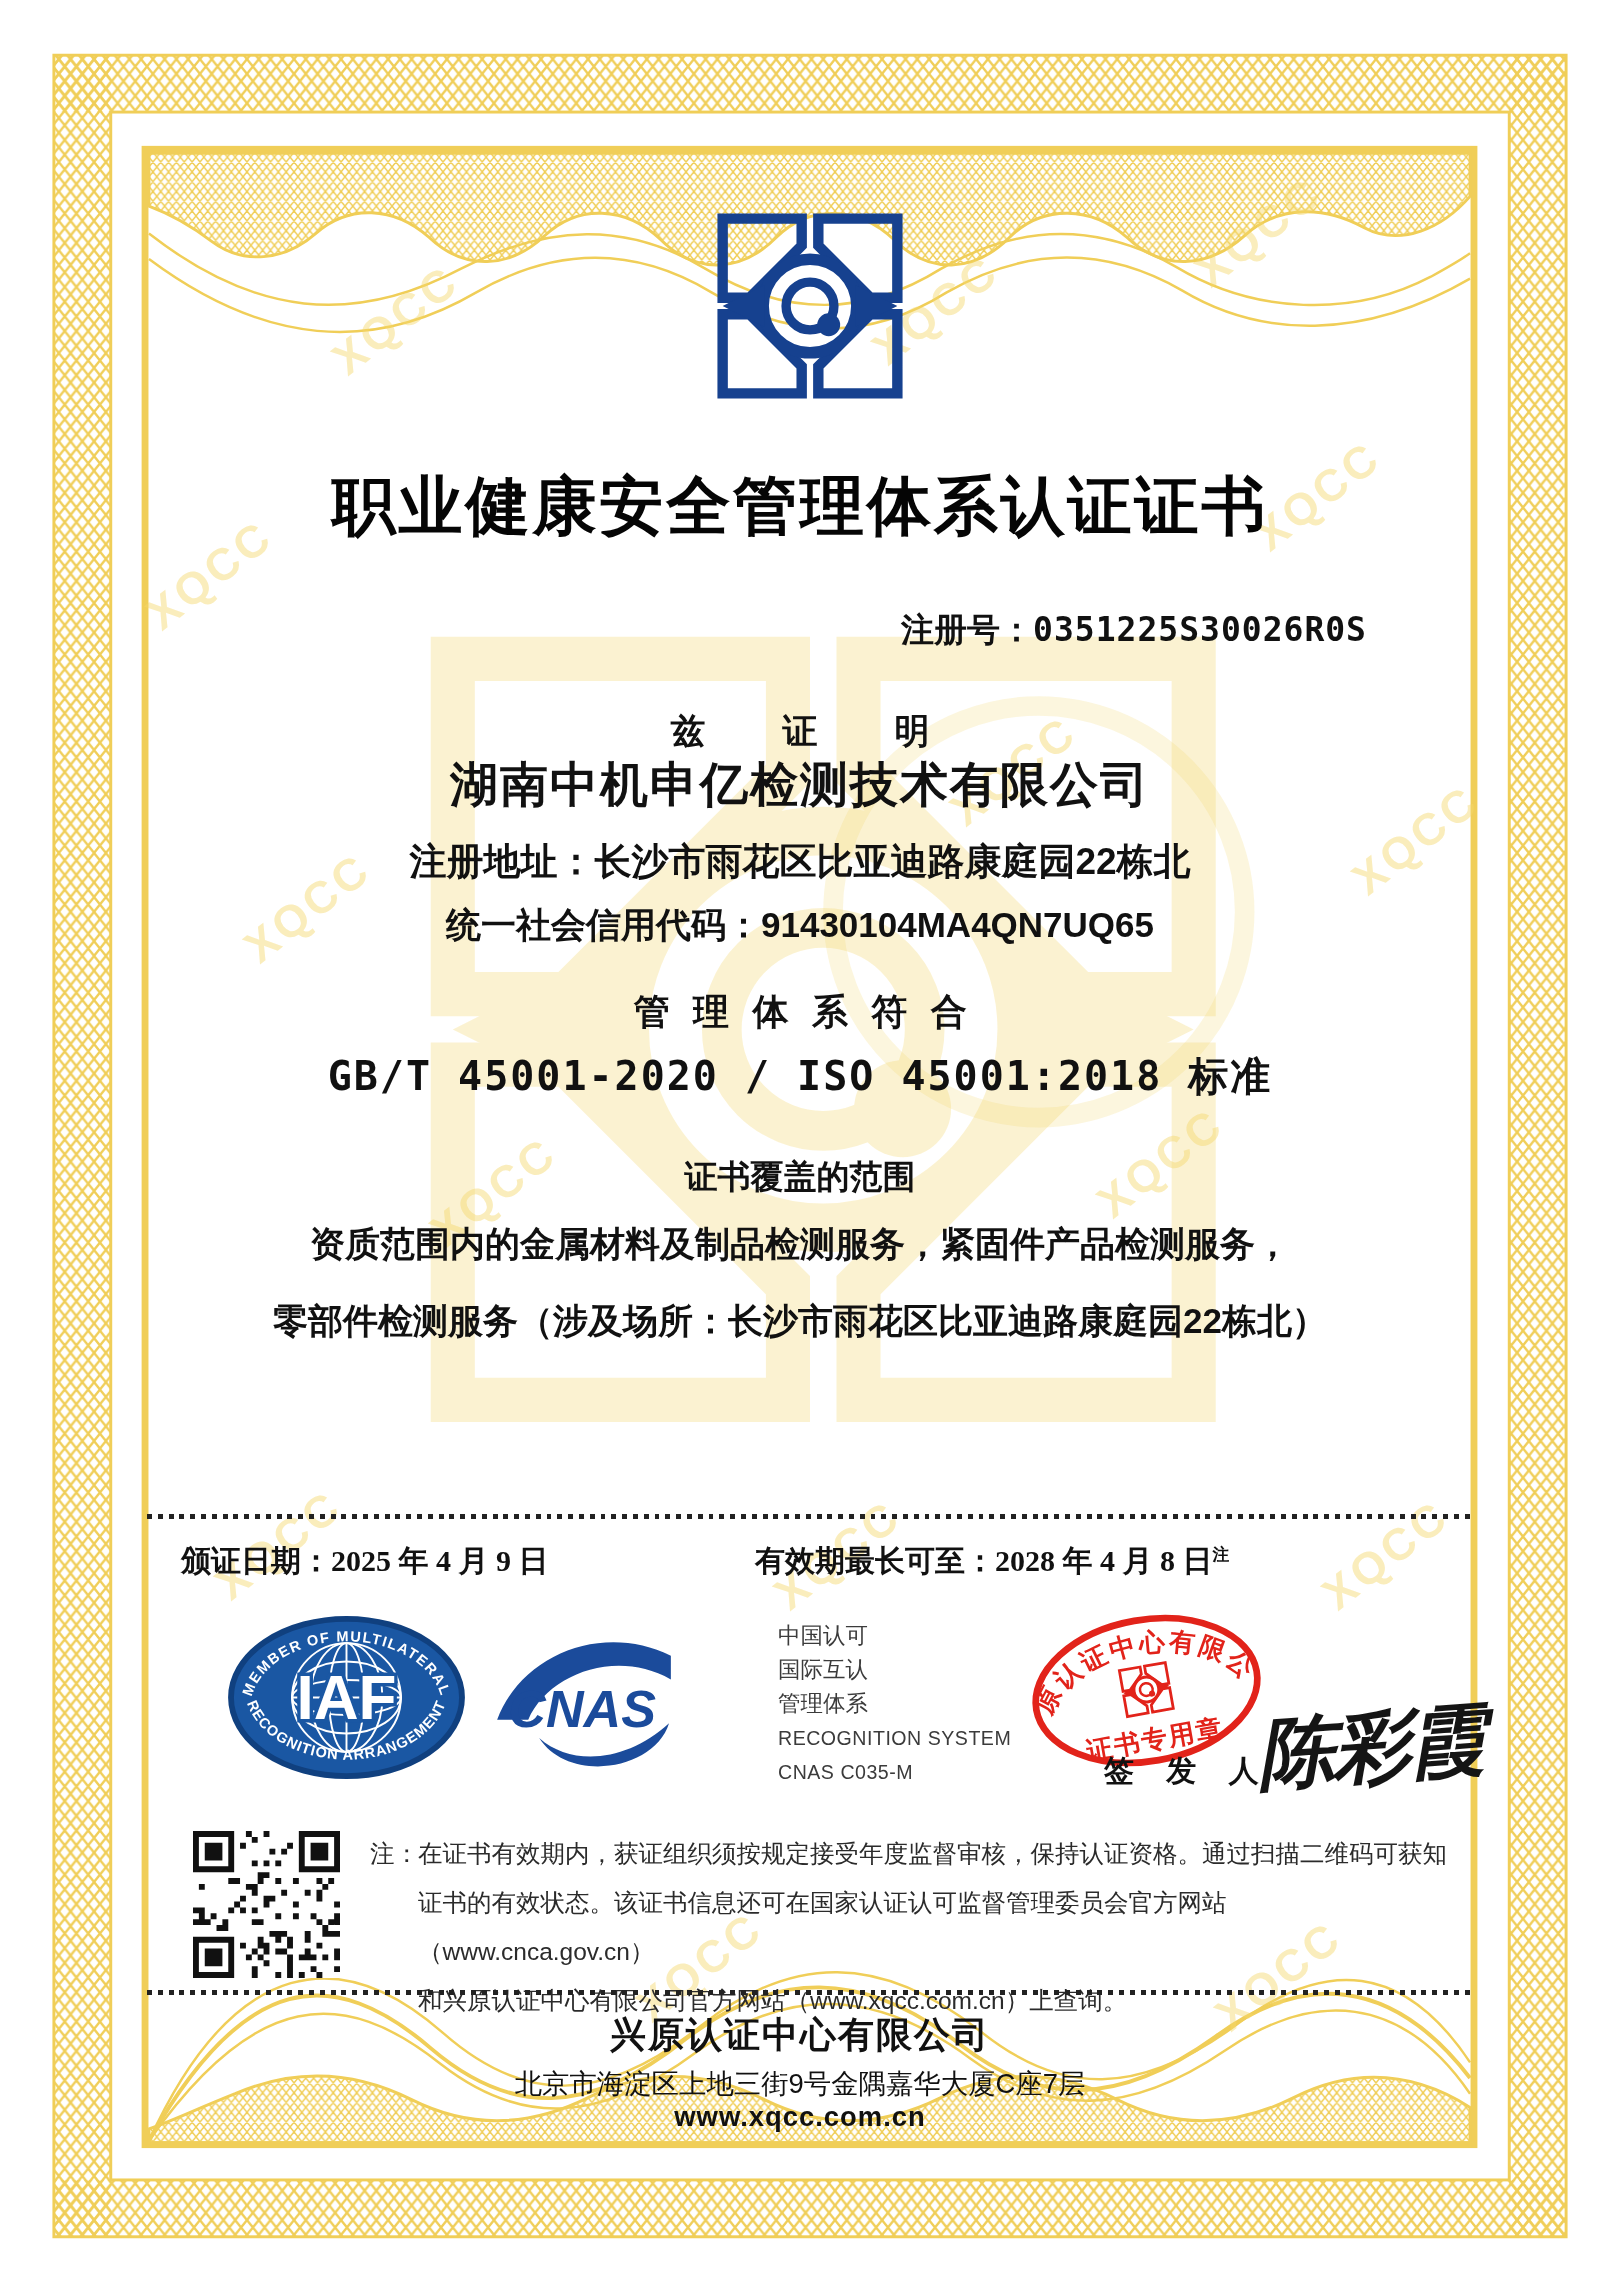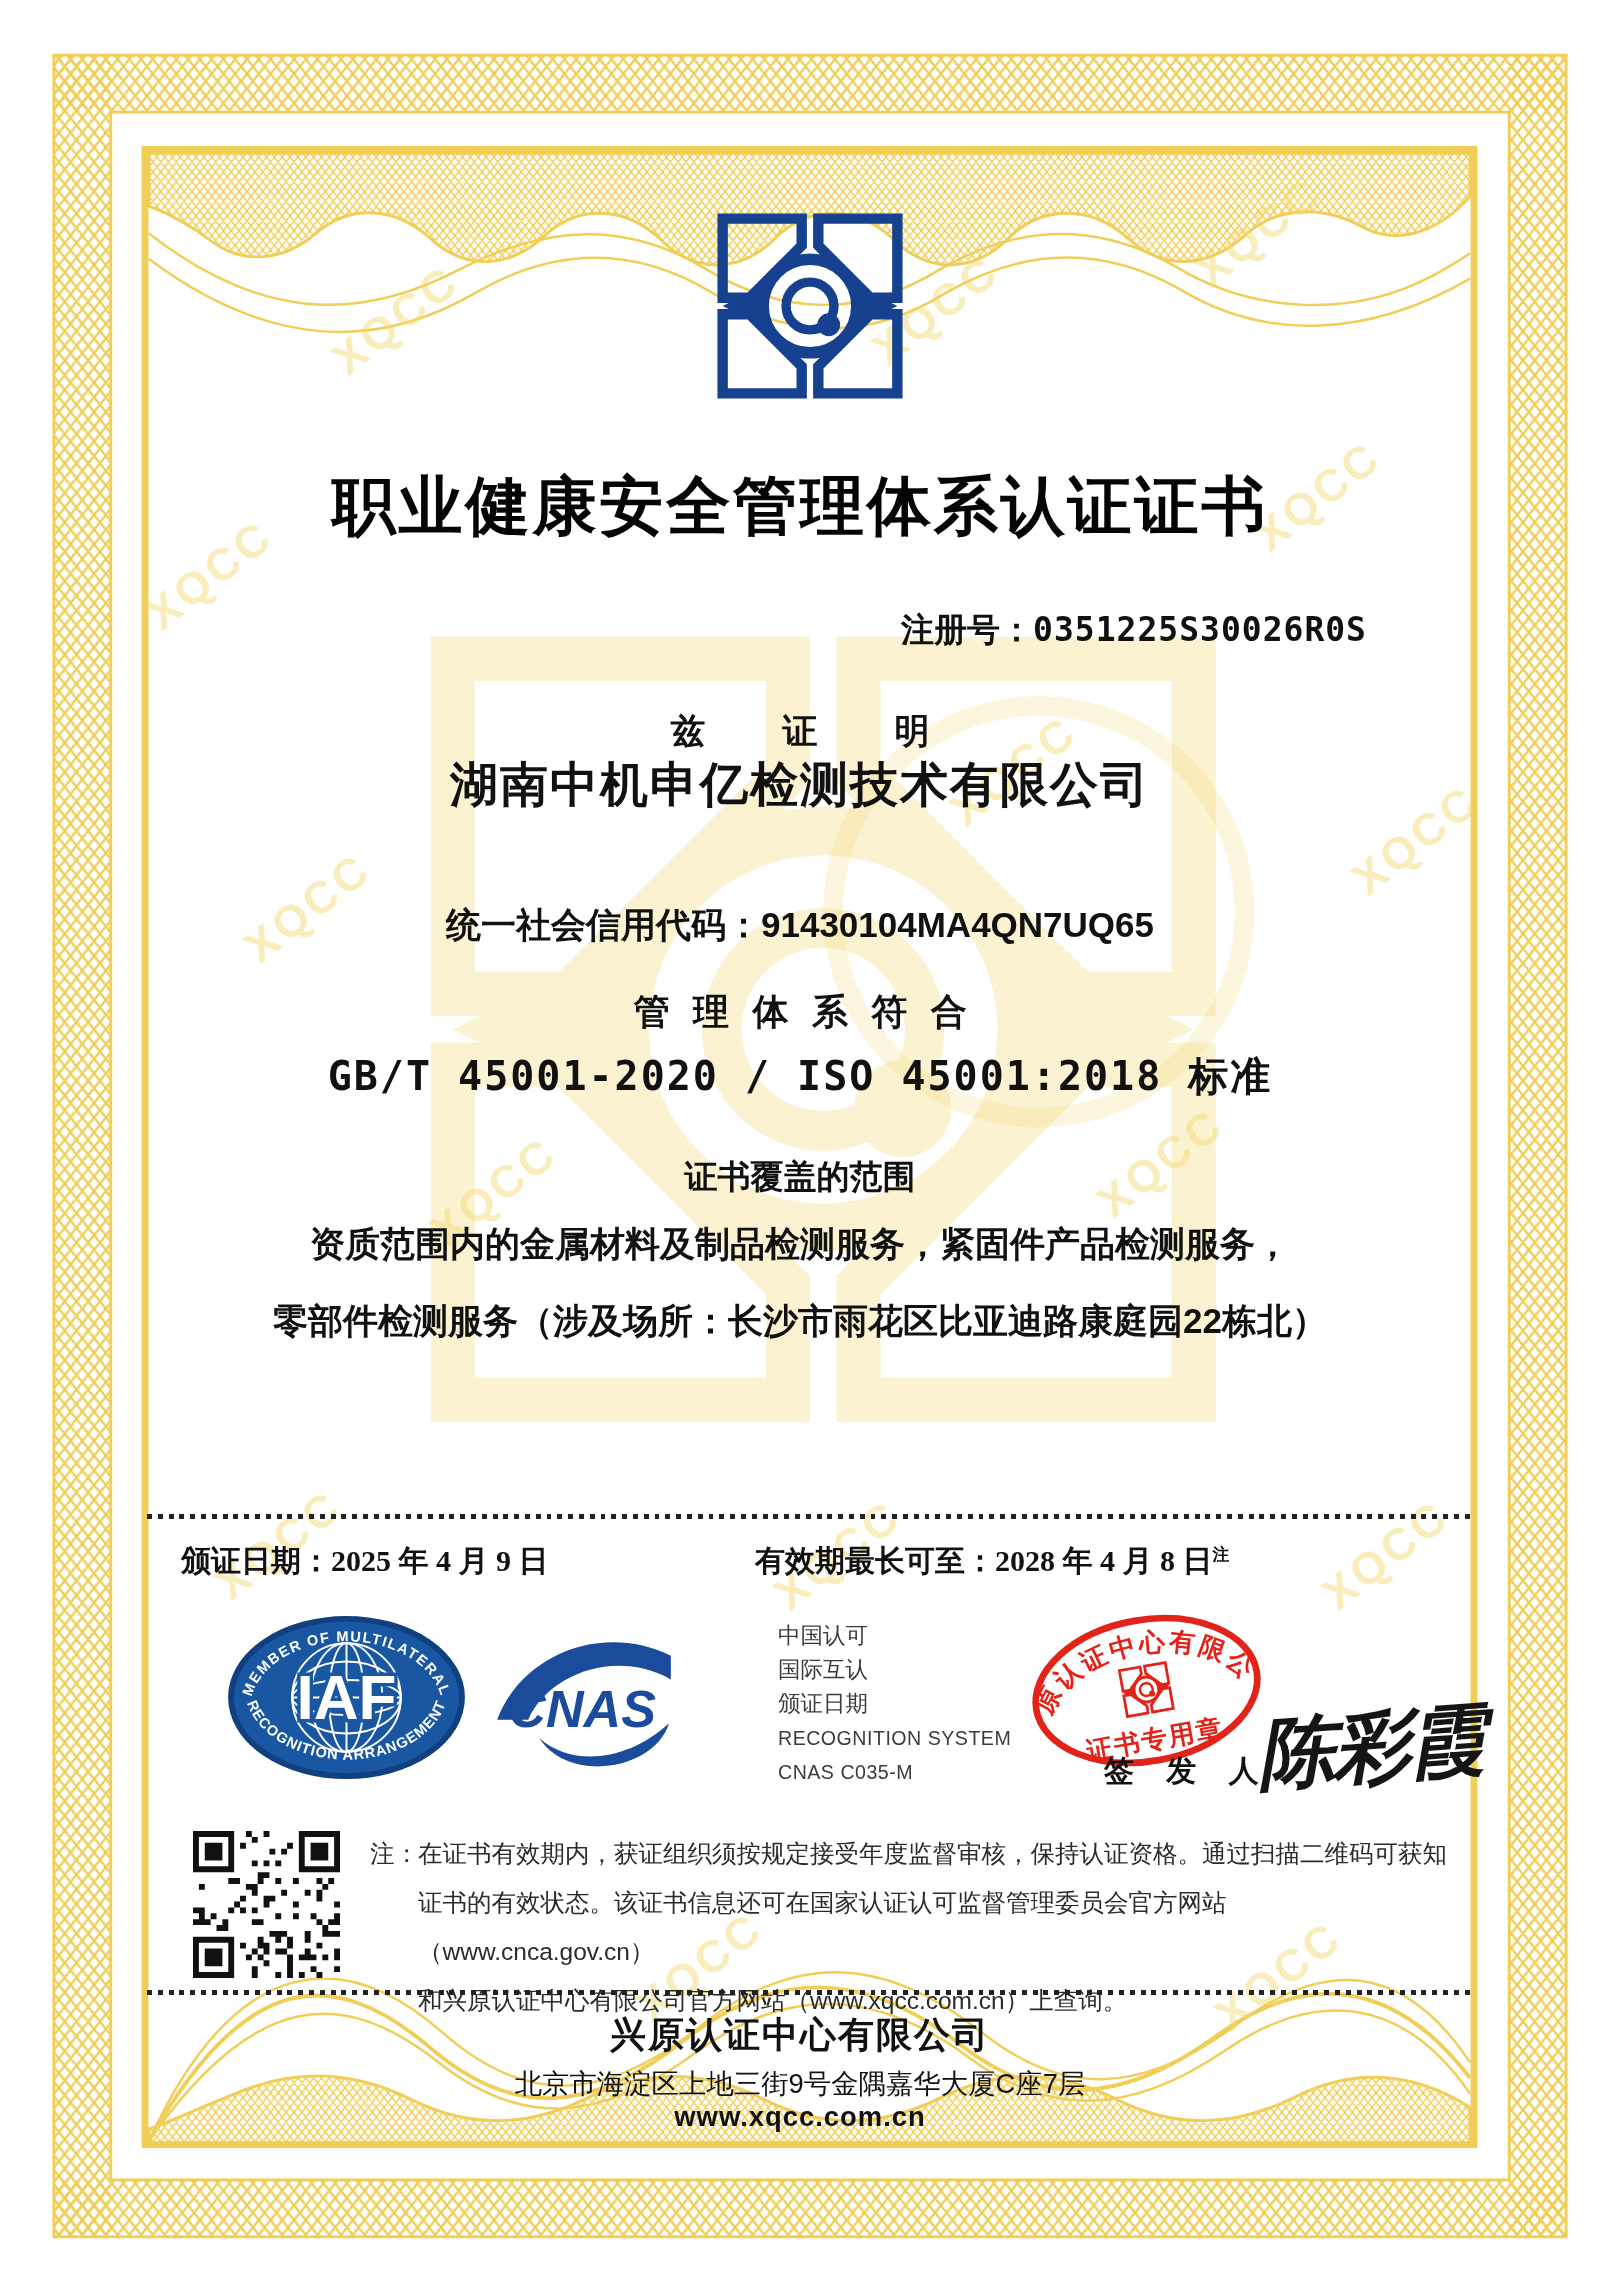--- a/index.html
+++ b/index.html
@@ -132,20 +132,21 @@
   <div class="abs centerrow title">职业健康安全管理体系认证证书</div>
 
   <div class="abs regline">
     <span>注册号：</span><span class="num">0351225S30026R0S</span>
   </div>
 
   <div class="abs centerrow certify">
     <span>兹证明</span>
   </div>
   <div class="abs centerrow company">湖南中机申亿检测技术有限公司</div>
+  <div class="abs centerrow addr">注册地址：长沙市雨花区比亚迪路康庭园22栋北</div>
   <div class="abs centerrow credit">统一社会信用代码：91430104MA4QN7UQ65</div>
 
   <div class="abs centerrow conform">
     <span>管理体系符合</span>
   </div>
   <div class="abs centerrow standard">GB/T 45001-2020 / ISO 45001:2018 标准</div>
 
   <div class="abs centerrow scopehead">证书覆盖的范围</div>
   <div class="abs centerrow scope1">资质范围内的金属材料及制品检测服务，紧固件产品检测服务，</div>
   <div class="abs centerrow scope2">零部件检测服务（涉及场所：长沙市雨花区比亚迪路康庭园22栋北）</div>
@@ -183,21 +184,21 @@
 
   <svg class="abs" style="left:488px;top:1619px" width="192" height="163" viewBox="0 0 210 170">
     <path d="M10,106 C38,32 128,0 200,36 L200,62 C140,28 66,56 44,106 Z" fill="#1B4B9B"></path>
     <text x="103" y="114" text-anchor="middle" font-size="57" font-weight="800" font-style="italic" fill="#1B4B9B">CNAS</text>
     <path d="M56,126 C92,158 152,152 198,110 C182,162 88,176 56,126 Z" fill="#1B4B9B"></path>
   </svg>
 
   <div class="abs acctext">
     <div>中国认可</div>
     <div>国际互认</div>
-    <div>颁证日期</div>
+    <div>管理体系</div>
     <div class="en">RECOGNITION SYSTEM</div>
     <div class="en">CNAS C035-M</div>
   </div>
 
   <svg class="abs stampwrap" viewBox="0 0 250 160">
     <ellipse cx="125" cy="80" rx="117" ry="74" fill="none" stroke="#E2231A" stroke-width="7"></ellipse>
     <path id="stp" d="M20,104 A105,64 0 0 1 230,104" fill="none"></path>
     <text font-size="27" font-weight="700" fill="#E2231A" letter-spacing="3">
       <textPath href="#stp" startOffset="50%" text-anchor="middle">兴原认证中心有限公司</textPath>
     </text>

